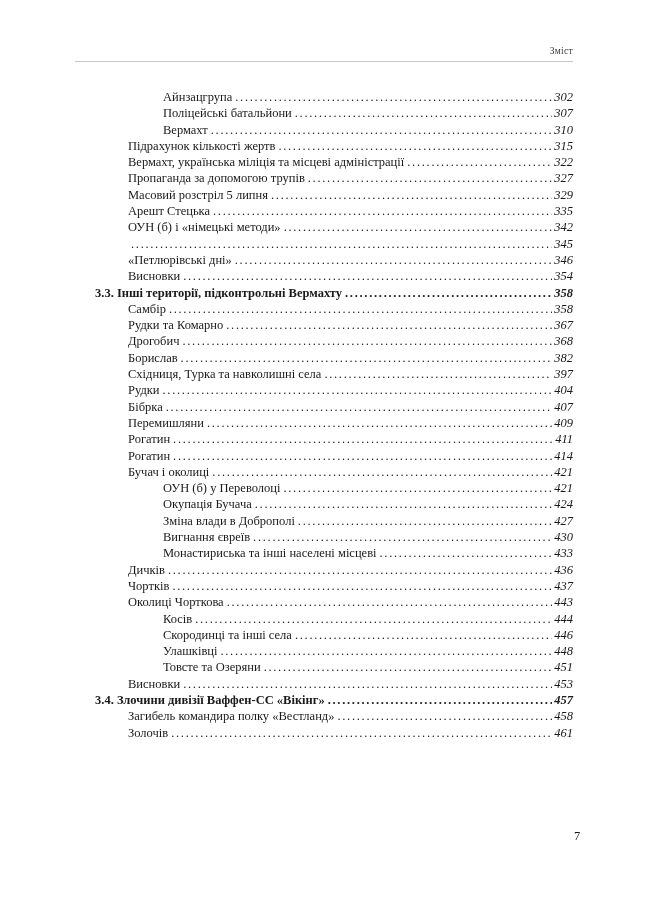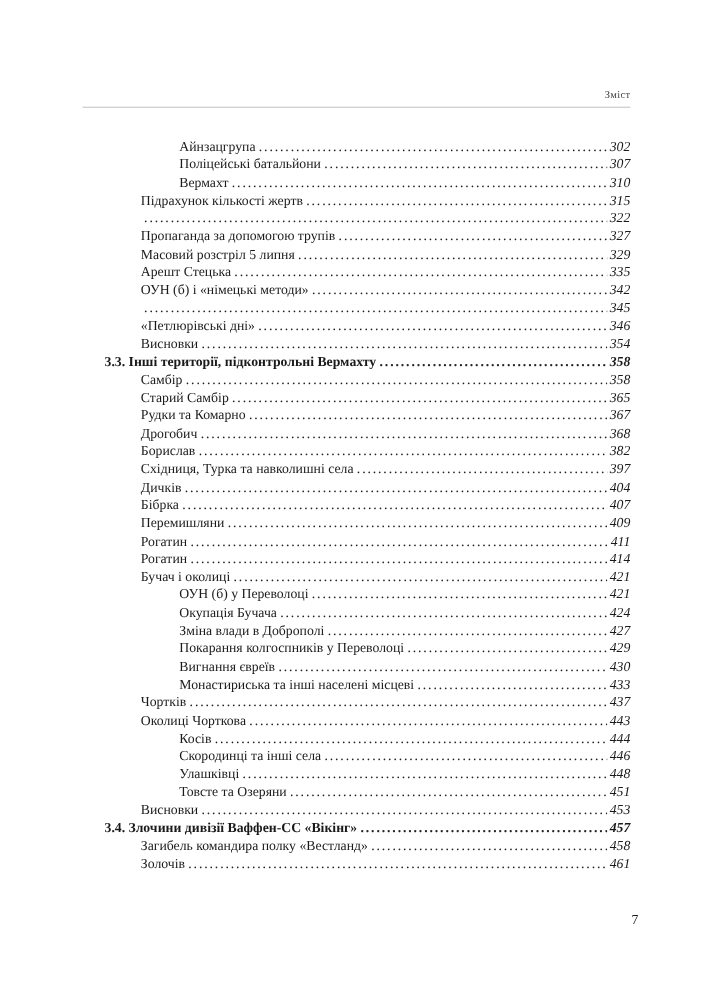--- a/index.html
+++ b/index.html
@@ -4,21 +4,21 @@
 <style>
   html, body { margin: 0; padding: 0; background: #ffffff; }
   body {
     width: 648px; height: 900px;
     font-family: "Liberation Serif", serif;
     color: #1a1a1a;
     position: relative;
     overflow: hidden;
   }
   .page { position: absolute; inset: 0; background: #fff; }
-  .content { position: absolute; left: 75px; top: 46px; width: 498px; margin-top: 36px; }
+  .content { position: absolute; left: 75px; top: 46px; width: 498px; }
 
   .running-head {
     text-align: right;
     font-size: 9.5px;
     color: #3c3c3c;
     padding-bottom: 5px;
     border-bottom: 1px solid #c6c6c6;
     letter-spacing: 0.3px;
   }
 
@@ -79,20 +79,21 @@
     <span class="title">Вермахт</span>
     <span class="dots"></span>
     <span class="pagenum">310</span>
   </div>
         <div class="toc-row level-2">
     <span class="title">Підрахунок кількості жертв</span>
     <span class="dots"></span>
     <span class="pagenum">315</span>
   </div>
         <div class="toc-row level-2">
+    <span class="title">Вермахт, українська міліція та місцеві адміністрації</span>
     <span class="dots"></span>
     <span class="pagenum">322</span>
   </div>
         <div class="toc-row level-2">
     <span class="title">Пропаганда за допомогою трупів</span>
     <span class="dots"></span>
     <span class="pagenum">327</span>
   </div>
         <div class="toc-row level-2">
     <span class="title">Масовий розстріл 5 липня</span>
@@ -127,103 +128,98 @@
     <span class="title">3.3. Інші території, підконтрольні Вермахту</span>
     <span class="dots"></span>
     <span class="pagenum">358</span>
   </div>
         <div class="toc-row level-2">
     <span class="title">Самбір</span>
     <span class="dots"></span>
     <span class="pagenum">358</span>
   </div>
         <div class="toc-row level-2">
-    <span class="title">Старий Самбір</span>
-    <span class="dots"></span>
-    <span class="pagenum">365</span>
-  </div>
-        <div class="toc-row level-2">
     <span class="title">Рудки та Комарно</span>
     <span class="dots"></span>
     <span class="pagenum">367</span>
   </div>
         <div class="toc-row level-2">
     <span class="title">Дрогобич</span>
     <span class="dots"></span>
     <span class="pagenum">368</span>
   </div>
         <div class="toc-row level-2">
     <span class="title">Борислав</span>
     <span class="dots"></span>
     <span class="pagenum">382</span>
   </div>
         <div class="toc-row level-2">
     <span class="title">Східниця, Турка та навколишні села</span>
     <span class="dots"></span>
     <span class="pagenum">397</span>
   </div>
         <div class="toc-row level-2">
+    <span class="title">Рудки</span>
+    <span class="dots"></span>
+    <span class="pagenum">404</span>
+  </div>
+        <div class="toc-row level-2">
+    <span class="title">Бібрка</span>
+    <span class="dots"></span>
+    <span class="pagenum">407</span>
+  </div>
+        <div class="toc-row level-2">
+    <span class="title">Перемишляни</span>
+    <span class="dots"></span>
+    <span class="pagenum">409</span>
+  </div>
+        <div class="toc-row level-2">
+    <span class="title">Рогатин</span>
+    <span class="dots"></span>
+    <span class="pagenum">411</span>
+  </div>
+        <div class="toc-row level-2">
+    <span class="title">Рогатин</span>
+    <span class="dots"></span>
+    <span class="pagenum">414</span>
+  </div>
+        <div class="toc-row level-2">
+    <span class="title">Бучач і околиці</span>
+    <span class="dots"></span>
+    <span class="pagenum">421</span>
+  </div>
+        <div class="toc-row level-3">
+    <span class="title">ОУН (б) у Переволоці</span>
+    <span class="dots"></span>
+    <span class="pagenum">421</span>
+  </div>
+        <div class="toc-row level-3">
+    <span class="title">Окупація Бучача</span>
+    <span class="dots"></span>
+    <span class="pagenum">424</span>
+  </div>
+        <div class="toc-row level-3">
+    <span class="title">Зміна влади в Доброполі</span>
+    <span class="dots"></span>
+    <span class="pagenum">427</span>
+  </div>
+        <div class="toc-row level-3">
+    <span class="title">Вигнання євреїв</span>
+    <span class="dots"></span>
+    <span class="pagenum">430</span>
+  </div>
+        <div class="toc-row level-3">
+    <span class="title">Монастириська та інші населені місцеві</span>
+    <span class="dots"></span>
+    <span class="pagenum">433</span>
+  </div>
+        <div class="toc-row level-2">
     <span class="title">Дичків</span>
     <span class="dots"></span>
-    <span class="pagenum">404</span>
-  </div>
-        <div class="toc-row level-2">
-    <span class="title">Бібрка</span>
-    <span class="dots"></span>
-    <span class="pagenum">407</span>
-  </div>
-        <div class="toc-row level-2">
-    <span class="title">Перемишляни</span>
-    <span class="dots"></span>
-    <span class="pagenum">409</span>
-  </div>
-        <div class="toc-row level-2">
-    <span class="title">Рогатин</span>
-    <span class="dots"></span>
-    <span class="pagenum">411</span>
-  </div>
-        <div class="toc-row level-2">
-    <span class="title">Рогатин</span>
-    <span class="dots"></span>
-    <span class="pagenum">414</span>
-  </div>
-        <div class="toc-row level-2">
-    <span class="title">Бучач і околиці</span>
-    <span class="dots"></span>
-    <span class="pagenum">421</span>
-  </div>
-        <div class="toc-row level-3">
-    <span class="title">ОУН (б) у Переволоці</span>
-    <span class="dots"></span>
-    <span class="pagenum">421</span>
-  </div>
-        <div class="toc-row level-3">
-    <span class="title">Окупація Бучача</span>
-    <span class="dots"></span>
-    <span class="pagenum">424</span>
-  </div>
-        <div class="toc-row level-3">
-    <span class="title">Зміна влади в Доброполі</span>
-    <span class="dots"></span>
-    <span class="pagenum">427</span>
-  </div>
-        <div class="toc-row level-3">
-    <span class="title">Покарання колгоспників у Переволоці</span>
-    <span class="dots"></span>
-    <span class="pagenum">429</span>
-  </div>
-        <div class="toc-row level-3">
-    <span class="title">Вигнання євреїв</span>
-    <span class="dots"></span>
-    <span class="pagenum">430</span>
-  </div>
-        <div class="toc-row level-3">
-    <span class="title">Монастириська та інші населені місцеві</span>
-    <span class="dots"></span>
-    <span class="pagenum">433</span>
+    <span class="pagenum">436</span>
   </div>
         <div class="toc-row level-2">
     <span class="title">Чортків</span>
     <span class="dots"></span>
     <span class="pagenum">437</span>
   </div>
         <div class="toc-row level-2">
     <span class="title">Околиці Чорткова</span>
     <span class="dots"></span>
     <span class="pagenum">443</span>

